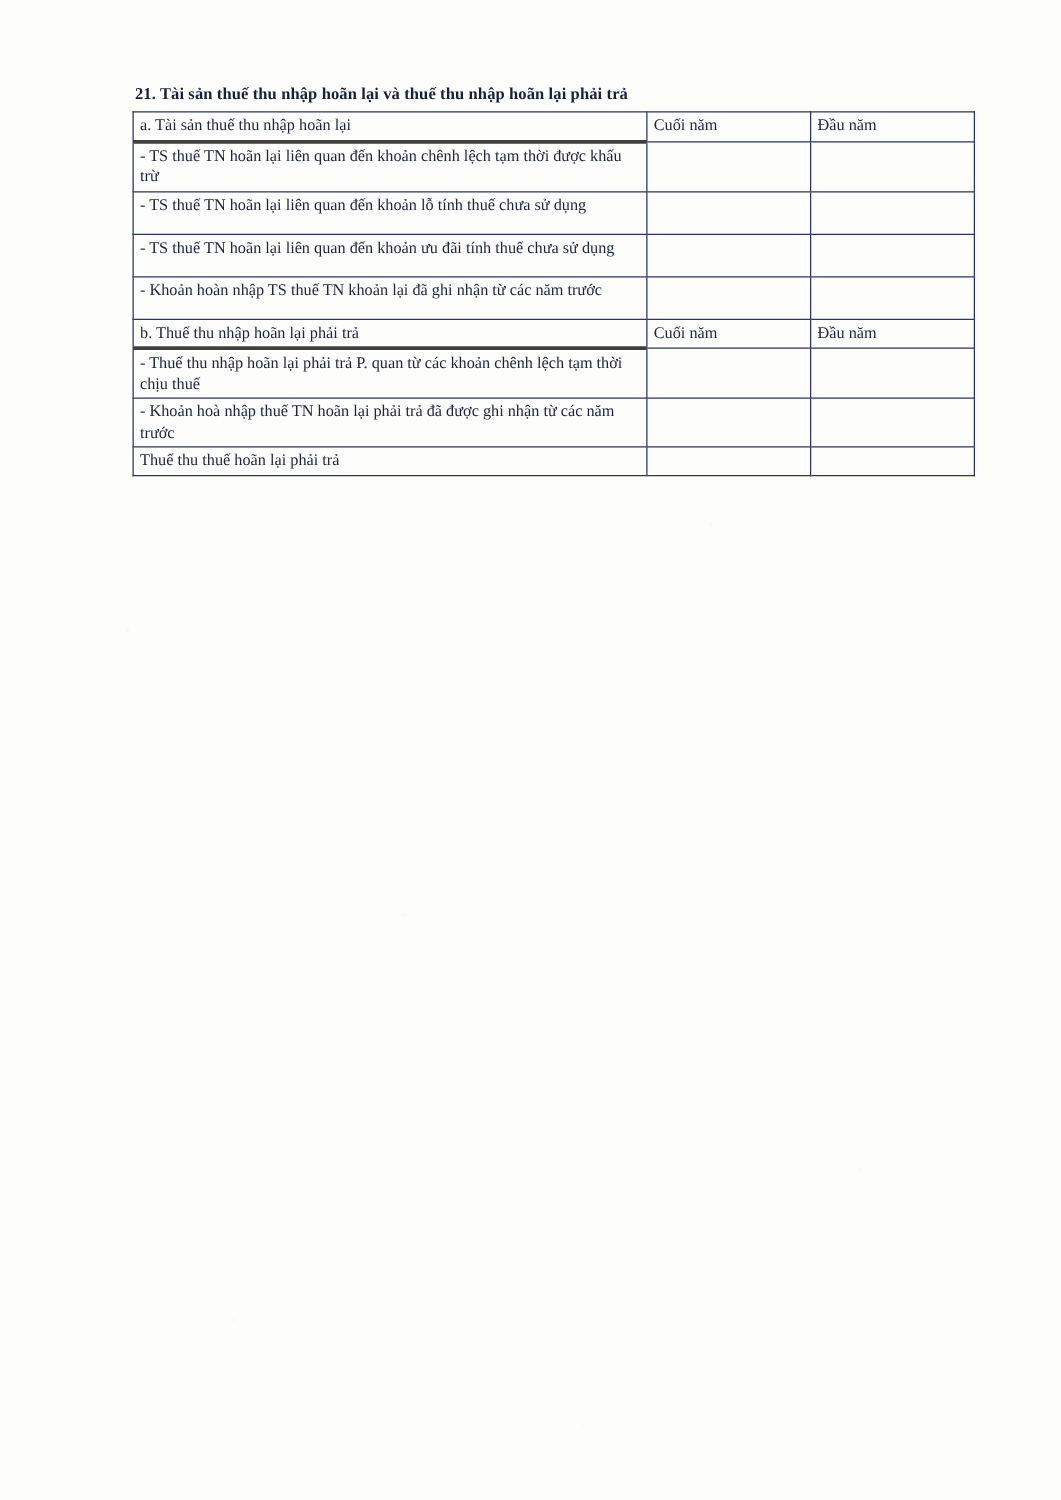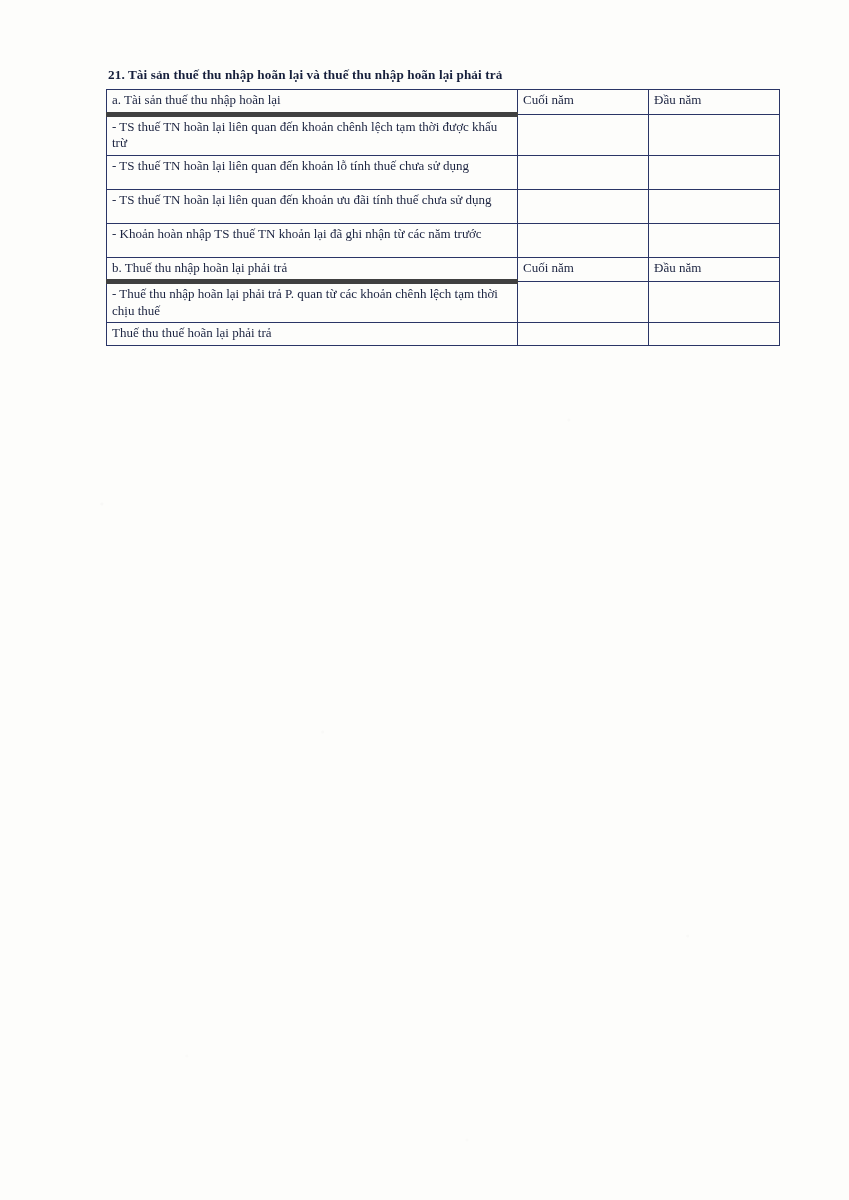--- a/index.html
+++ b/index.html
@@ -73,21 +73,21 @@
     text-align: left;
     vertical-align: middle;
     padding-top: 4px;
   }
   .bold { font-weight: bold; }
   .tall { height: 34px; }
   .single { height: 17px; }
   .val-cell { }
   
   .sec-head .label-cell {
-    border-bottom: 5px solid #404040;
+    border-bottom: 3px solid #404040;
   }
 </style>
 </head>
 <body>
 
 <div class="page">
   <div class="scan-tint"></div>
 
   <div class="content">
 
@@ -137,20 +137,25 @@
           <td class="colhead">Cuối năm</td>
           <td class="colhead">Đầu năm</td>
         </tr>
 
         <tr class="tall">
           <td>- Thuế thu nhập hoãn lại phải trả P. quan từ các khoản chênh lệch tạm thời chịu thuế</td>
           <td class="val-cell"></td>
           <td class="val-cell"></td>
         </tr>
 
+        <tr class="tall">
+          <td>- Khoản hoà nhập thuế TN hoãn lại phải trả đã được ghi nhận từ các năm trước</td>
+          <td class="val-cell"></td>
+          <td class="val-cell"></td>
+        </tr>
 
         <tr class="single">
           <td>Thuế thu thuế hoãn lại phải trả</td>
           <td class="val-cell"></td>
           <td class="val-cell"></td>
         </tr>
 
       </tbody>
     </table>
 

